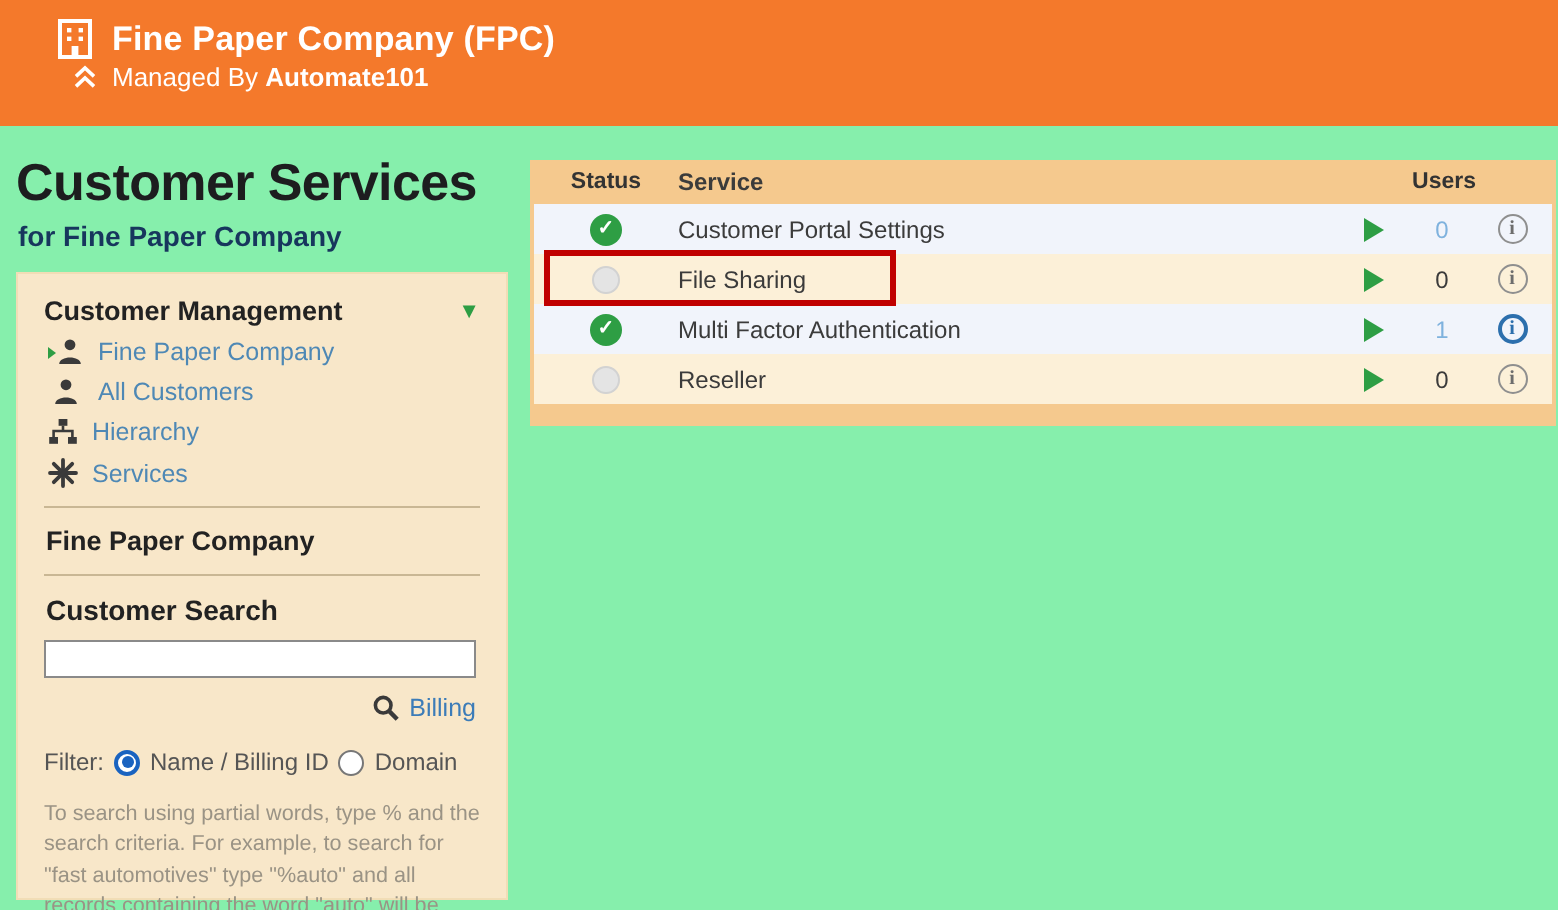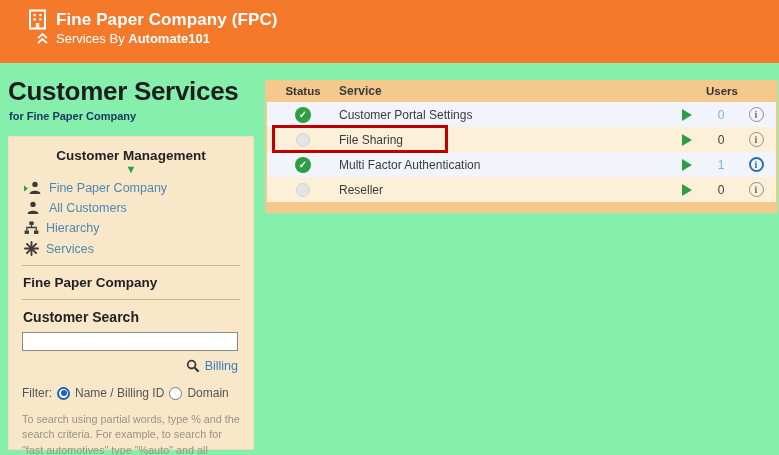--- a/index.html
+++ b/index.html
@@ -8,25 +8,25 @@
 
   
   .app-header { position:absolute; left:0; top:0; width:779px; height:63px; background:#F4792B; color:#fff; }
   .hdr-row1 { position:absolute; left:28px; top:9px; display:flex; align-items:center; gap:9px; }
   .hdr-title { font-size:17px; font-weight:bold; letter-spacing:.1px; }
   .hdr-row2 { position:absolute; left:36px; top:31px; display:flex; align-items:center; gap:7px; font-size:13px; }
   .hdr-managed b { font-weight:bold; }
 
   
   .page-title { position:absolute; left:8px; top:76px; font-size:26px; font-weight:bold; color:#1d1d1f; letter-spacing:-.3px; }
-  .page-subtitle { position:absolute; left:9px; top:110px; font-size:11px; font-weight:bold; color:#17365D; }
+  .page-subtitle { position:absolute; left:9px; top:110px; font-size:14px; font-weight:bold; color:#17365D; }
 
   
   .sidebar { position:absolute; left:8px; top:136px; width:246px; height:314px; background:#F8E7C9; border:1px solid #F1DDB6; padding:11px 13px 10px 13px; }
-  .sb-section-head { display:flex; align-items:center; justify-content:space-between; margin-bottom:6px;flex-direction:column; }
+  .sb-section-head { display:flex; align-items:center; justify-content:space-between; margin-bottom:6px; }
   .sb-section-title { font-size:13.5px; font-weight:bold; color:#222; }
   .sb-caret { color:#2E9E44; font-size:11px; cursor:pointer; }
   .sb-menu-item { display:flex; align-items:center; gap:7px; margin:6px 0 6px 2px; cursor:pointer; }
   .sb-menu-item .lbl { font-size:12.5px; color:#4E88B5; }
   .sb-divider { border:none; border-top:1px solid #C9B794; margin:9px 0; }
   .sb-company { font-size:13.5px; font-weight:bold; color:#222; margin:3px 0 2px 1px; }
   .sb-search-title { font-size:14px; font-weight:bold; color:#222; margin:4px 0 7px 1px; }
   .sb-search-input { width:216px; height:19px; border:1px solid #8a8a8a; background:#fff; font-size:12px; padding:0 4px; display:block; }
   .sb-search-row { display:flex; align-items:center; justify-content:flex-end; gap:5px; margin:8px 2px 0 0; cursor:pointer; }
   .sb-search-link { font-size:12.5px; color:#3C7CB8; }
@@ -79,21 +79,21 @@
       <span class="hdr-title">Fine Paper Company (FPC)</span>
     </div>
     <div class="hdr-row2">
       <span>
         <svg width="13" height="13" viewBox="0 0 13 13" fill="none" stroke="#fff" stroke-width="1.8">
           <polyline points="2,6.2 6.5,2 11,6.2"></polyline>
           <polyline points="2,11.2 6.5,7 11,11.2"></polyline>
         </svg>
       </span>
       <span class="hdr-managed">
-        <span>Services By</span>
+        <span>Managed By</span>
         <b>Automate101</b>
       </span>
     </div>
   </header>
 
   <h1 class="page-title">Customer Services</h1>
   <div class="page-subtitle">for Fine Paper Company</div>
 
   <aside class="sidebar">
     <div class="sb-section-head">

